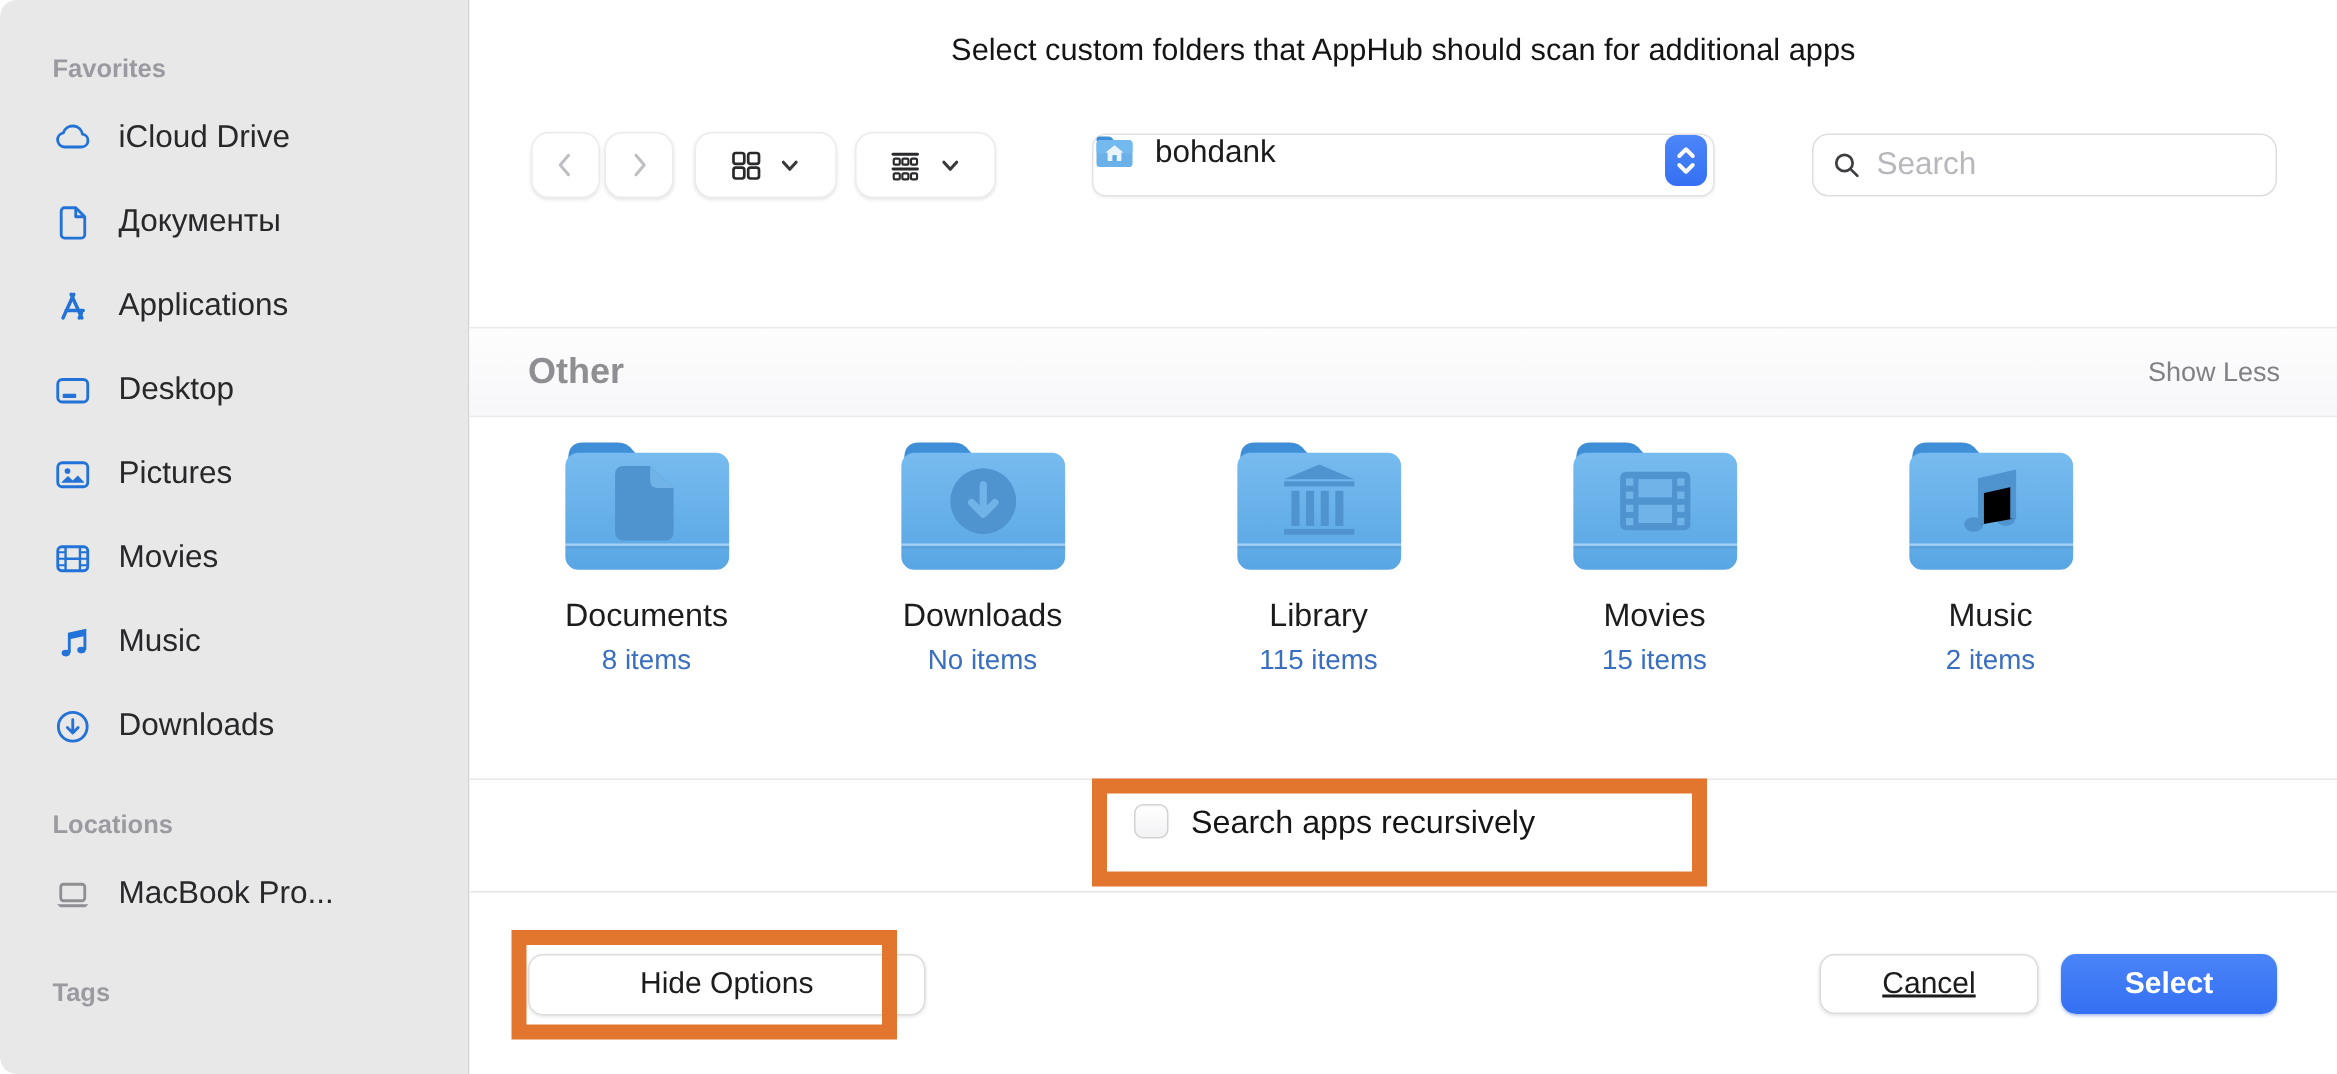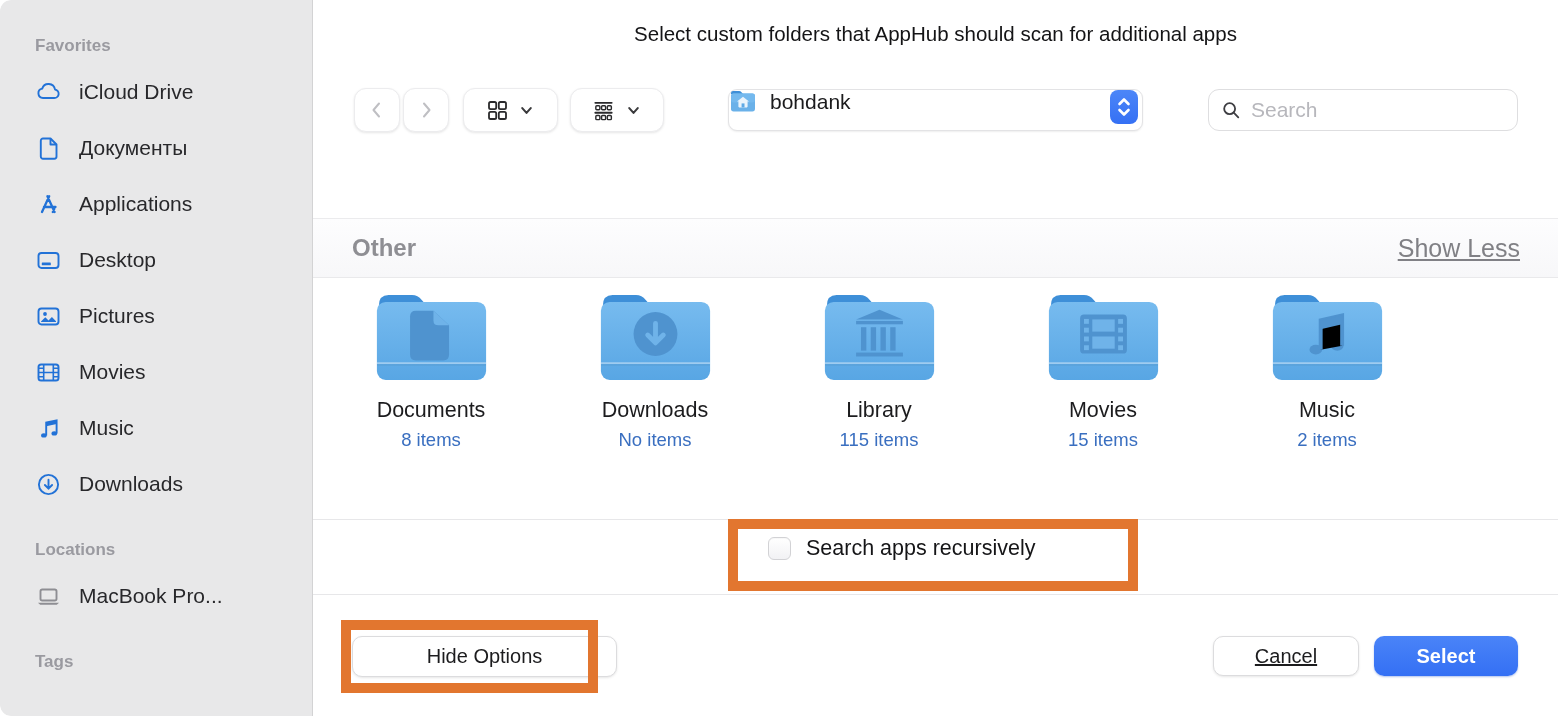--- a/index.html
+++ b/index.html
@@ -46,35 +46,35 @@
     border-radius:11px;display:flex;align-items:center;padding:0 12px;}
   .search-field svg{flex:0 0 20px;margin-right:10px;}
   .search-field input{border:none;outline:none;flex:1;font-size:21px;color:#0c4a6e;font-family:"Liberation Sans",sans-serif;background:transparent;}
   .search-field input::placeholder{color:#b7b7bc;}
 
   
   .section-band{position:absolute;top:176px;left:0;width:100%;height:60px;
     background:linear-gradient(#fdfdfe,#f7f7f9);border-top:1px solid #ebebed;border-bottom:1px solid #e9e9eb;
     display:flex;align-items:center;margin-top:42px;}
   .section-title{font-size:24px;font-weight:700;color:#8e8e93;margin-left:39px;}
-  .section-action{margin-left:auto;margin-right:38px;font-size:25px;color:#808085;cursor:pointer;text-decoration:underline;}
+  .section-action{margin-left:auto;margin-right:38px;font-size:18px;color:#808085;cursor:pointer;}
 
   
   .folder-grid{position:absolute;top:236px;left:6px;width:1120px;height:283px;display:flex;}
   .folder-tile{width:224px;display:flex;flex-direction:column;align-items:center;cursor:pointer;}
   .folder-tile svg.folder{width:117px;height:92px;margin-top:54px;}
   .folder-name{margin-top:16px;font-size:21.5px;color:#1c1c1e;}
   .folder-count{margin-top:6px;font-size:18.5px;color:var(--count-blue);}
 
   .sep{position:absolute;left:0;width:100%;height:0;border-top:1px solid var(--divider);}
   .sep-a{top:519px;} .sep-b{top:594px;}
 
   
   .options-row{position:absolute;top:519px;left:0;width:100%;height:75px;}
-  .checkbox-wrap{position:absolute;left:455px;top:17px;display:flex;align-items:center;cursor:pointer;}
+  .checkbox-wrap{position:absolute;left:443px;top:17px;display:flex;align-items:flex-start;cursor:pointer;}
   .checkbox{width:23px;height:23px;border:1px solid #d2d2d5;border-radius:6px;
     background:linear-gradient(#ffffff,#f2f2f4);box-shadow:inset 0 1px 1px rgba(0,0,0,0.03);}
   .checkbox-label{margin-left:15px;font-size:21.5px;color:#151517;}
 
   
   .footer-btn{position:absolute;height:41px;background:#fff;border:1px solid #dcdcde;border-radius:10px;
     box-shadow:0 1px 2.5px rgba(0,0,0,0.10);font-size:20px;color:#1c1c1e;
     display:flex;align-items:center;justify-content:center;cursor:pointer;font-family:"Liberation Sans",sans-serif;}
   .hide-options{left:39px;top:636px;width:265px;}
   .cancel{left:900px;top:636px;width:146px;height:40px;text-decoration:underline;}

